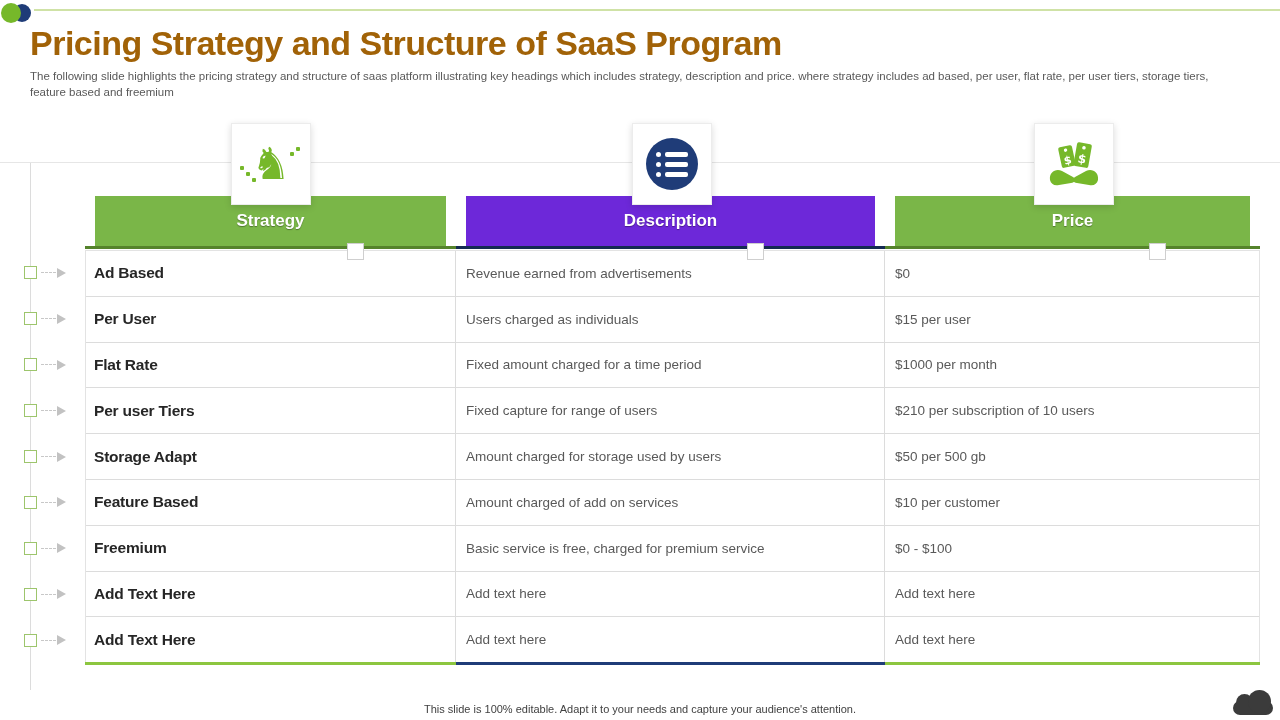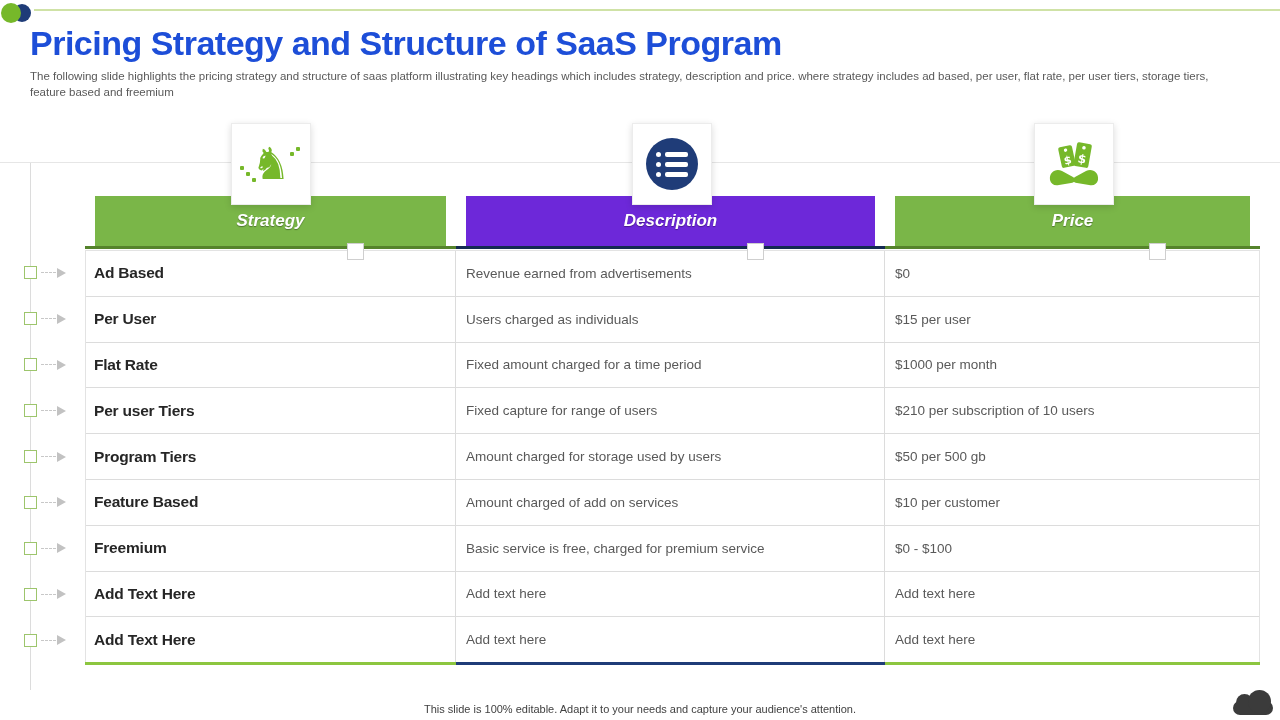--- a/index.html
+++ b/index.html
@@ -7,21 +7,21 @@
     width:1280px;height:720px;position:relative;overflow:hidden;
     background:#ffffff;font-family:"Liberation Sans",sans-serif;
   }
   
   .top-line{position:absolute;left:34px;top:9px;right:0;height:2px;background:#cfe2a6;}
   .dot-navy{position:absolute;left:13px;top:4px;width:18px;height:18px;border-radius:50%;background:#1f3c78;}
   .dot-green{position:absolute;left:1px;top:3px;width:20px;height:20px;border-radius:50%;background:#76b82a;}
   
   .title{
     position:absolute;left:30px;top:24px;width:1100px;
-    font-size:34px;font-weight:800;letter-spacing:-0.5px;color:#1d4ed8;
+    font-size:34px;font-weight:800;letter-spacing:-0.5px;color:#a16207;
   }
   .subtitle{
     position:absolute;left:30px;top:69px;width:1212px;
     font-size:11.5px;line-height:1.35;color:#595959;
   }
   
   .h-guide{position:absolute;left:0;right:0;top:162px;height:1px;background:#e6e6e6;}
   .v-rail{position:absolute;left:30px;top:163px;height:527px;width:1px;background:#dcdcdc;}
   
   .icon-card{
@@ -34,21 +34,21 @@
   .kdot{position:absolute;width:4px;height:4px;border-radius:1px;background:#76b82a;}
   .icon-list{
     width:52px;height:52px;border-radius:50%;background:#1f3c78;
     display:flex;flex-direction:column;justify-content:center;gap:5px;
   }
   .lrow{display:flex;align-items:center;gap:4px;margin-left:10px;}
   .ldot{width:5px;height:5px;border-radius:50%;background:#fff;}
   .lbar{width:23px;height:5px;border-radius:2px;background:#fff;}
   
   .table-wrap{position:absolute;left:85px;top:196px;width:1175px;}
-  .head-row{display:flex;height:50px;font-style:italic;}
+  .head-row{display:flex;height:50px;}
   .hcell{position:relative;}
   .hc1{width:371px;} .hc2{width:429px;} .hc3{width:375px;}
   .hbar{
     margin:0 10px;height:50px;line-height:50px;text-align:center;
     font-size:17px;font-weight:700;color:#ffffff;
     text-shadow:0 1px 1px rgba(0,0,0,0.35);
   }
   .hb-green{background:#7ab648;}
   .hb-navy{background:#6d28d9;}
   .hc-green::after,.hc-navy::after{content:"";position:absolute;left:0;right:0;bottom:-3px;height:3px;}
@@ -174,21 +174,21 @@
       <div class="cell c1">Flat Rate</div>
       <div class="cell c2">Fixed amount charged for a time period</div>
       <div class="cell c3">$1000 per month</div>
     </div>
     <div class="t-row">
       <div class="cell c1">Per user Tiers</div>
       <div class="cell c2">Fixed capture for range of users</div>
       <div class="cell c3">$210 per subscription of 10 users</div>
     </div>
     <div class="t-row">
-      <div class="cell c1">Program Tiers</div>
+      <div class="cell c1">Storage Adapt</div>
       <div class="cell c2">Amount charged for storage used by users</div>
       <div class="cell c3">$50 per 500 gb</div>
     </div>
     <div class="t-row">
       <div class="cell c1">Feature Based</div>
       <div class="cell c2">Amount charged of add on services</div>
       <div class="cell c3">$10 per customer</div>
     </div>
     <div class="t-row">
       <div class="cell c1">Freemium</div>

